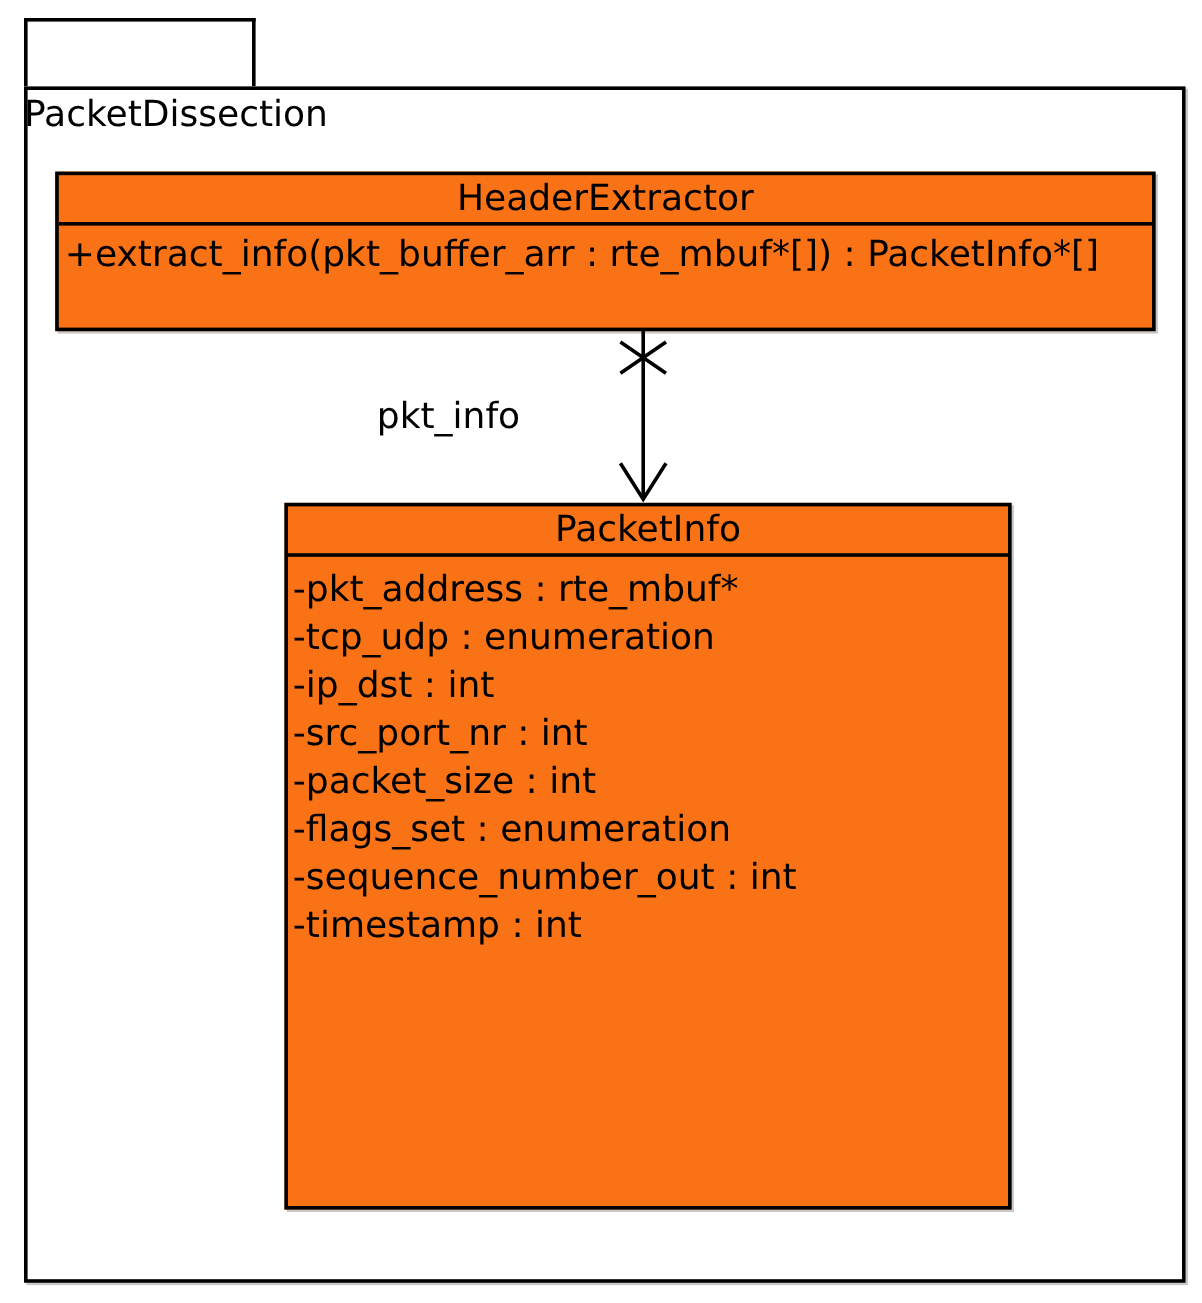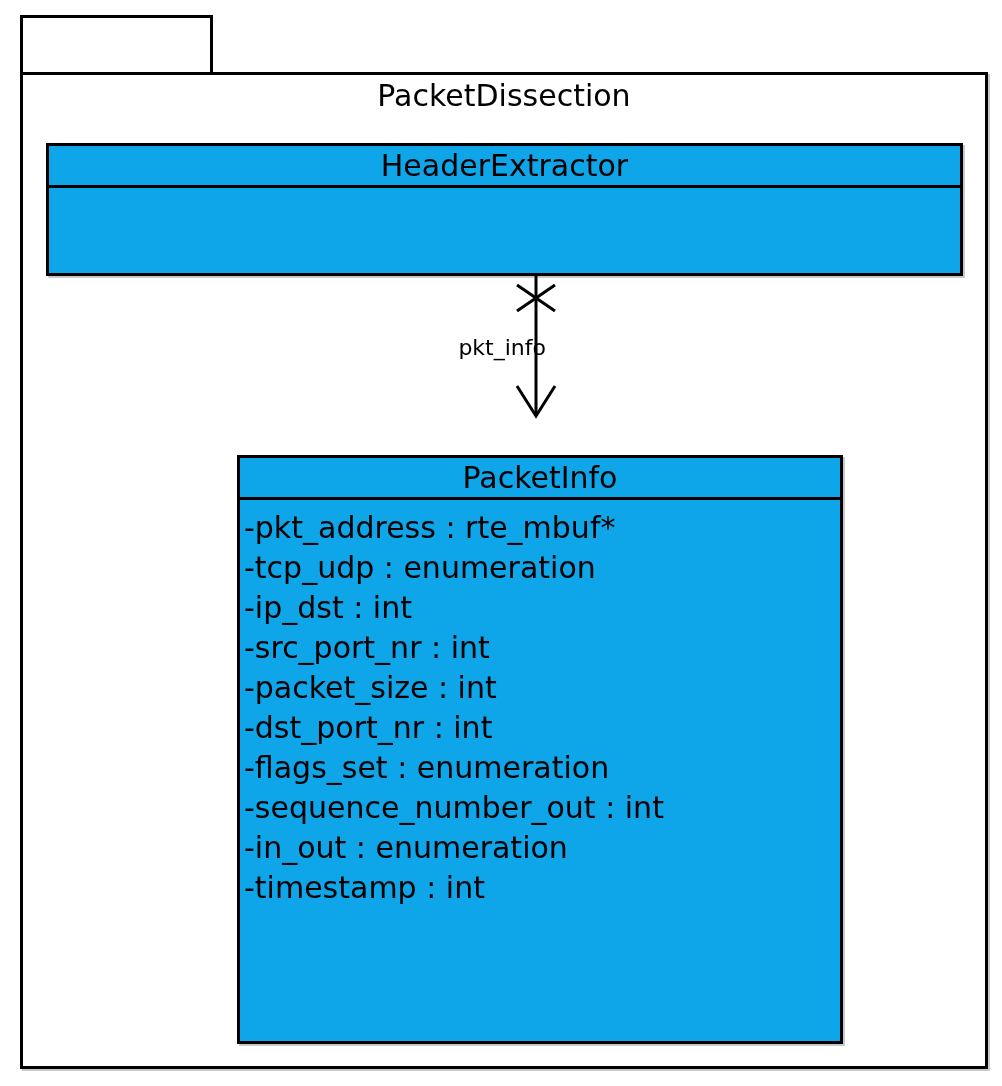--- a/index.html
+++ b/index.html
@@ -24,85 +24,86 @@
     background: #fff;
   }
   .pkg-body {
     left: 20px; top: 72px; width: 968px; height: 997px;
     border: 3px solid #000;
     background: #fff;
     box-shadow: 2px 2px 0 #c9c9c9;
   }
   .pkg-title {
     left: 20px; top: 79px; width: 968px; height: 34px;
-    font-size: 30px; line-height: 34px; text-align: center;
+    font-size: 30px; line-height: 34px; 
   }
 
   
   .class-box {
     border: 3px solid #000;
-    background: #0ea5e9;
+    background: #f97316;
     box-shadow: 2px 2px 0 #c9c9c9;
   }
   .hx-box { left: 46px; top: 143px; width: 917px; height: 133px; }
   .class-title {
     height: 39px; line-height: 39px;
     border-bottom: 3px solid #000;
     text-align: center; font-size: 30px;
     white-space: nowrap; overflow: hidden;
   }
   .hx-ops {
     padding: 6px 0 0 5px;
     font-size: 30px; line-height: 38px;
     white-space: nowrap;
   }
 
-  .pi-box { left: 237px; top: 419px; width: 606px; height: 589px; margin-top: 36px; }
+  .pi-box { left: 237px; top: 419px; width: 606px; height: 589px; }
   .pi-attrs {
     padding: 8px 16px 0 4px;
     font-size: 30px; line-height: 40px;
     white-space: nowrap;
   }
 
   
   .connector {
     left: 498px; top: 272px; width: 80px; height: 150px;
     overflow: visible;
   }
   .assoc-label {
-    left: 345px; top: 331px; width: 201px; height: 34px;
-    font-size: 22px; line-height: 34px; text-align: right;
+    left: 314px; top: 331px; width: 201px; height: 34px;
+    font-size: 30px; line-height: 34px; text-align: left;
   }
 </style>
 </head>
 <body>
 
 <div class="abs pkg-tab"></div>
 <div class="abs pkg-body"></div>
 <div class="abs pkg-title">PacketDissection</div>
 
 <div class="abs class-box hx-box">
   <div class="class-title">HeaderExtractor</div>
+  <div class="hx-ops">
+    <div>+extract_info(pkt_buffer_arr : rte_mbuf*[]) : PacketInfo*[]</div>
+  </div>
 </div>
 
 <svg class="abs connector" viewBox="498 272 80 150" xmlns="http://www.w3.org/2000/svg">
   <line x1="536" y1="274" x2="536" y2="415" stroke="#000" stroke-width="3"></line>
   <path d="M517 285 L555 311 M555 285 L517 311" stroke="#000" stroke-width="3" fill="none"></path>
   <path d="M517 386 L536 416 L555 386" stroke="#000" stroke-width="3" fill="none"></path>
 </svg>
 
 <div class="abs assoc-label">pkt_info</div>
 
 <div class="abs class-box pi-box">
   <div class="class-title">PacketInfo</div>
   <div class="pi-attrs">
     <div>-pkt_address : rte_mbuf*</div>
     <div>-tcp_udp : enumeration</div>
     <div>-ip_dst : int</div>
     <div>-src_port_nr : int</div>
     <div>-packet_size : int</div>
-    <div>-dst_port_nr : int</div>
     <div>-flags_set : enumeration</div>
     <div>-sequence_number_out : int</div>
-    <div>-in_out : enumeration</div>
     <div>-timestamp : int</div>
   </div>
 </div>
 
 </body></html>

